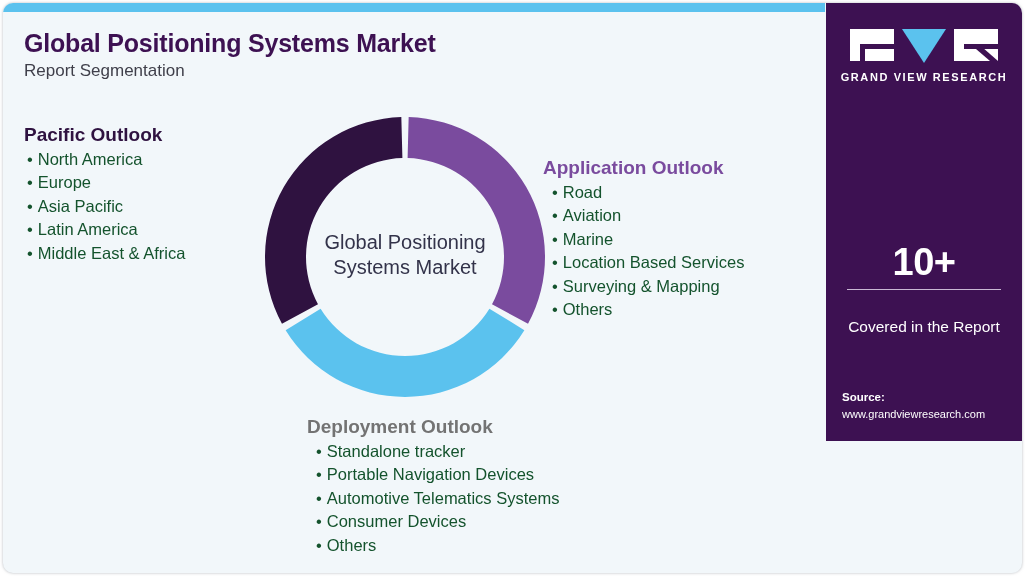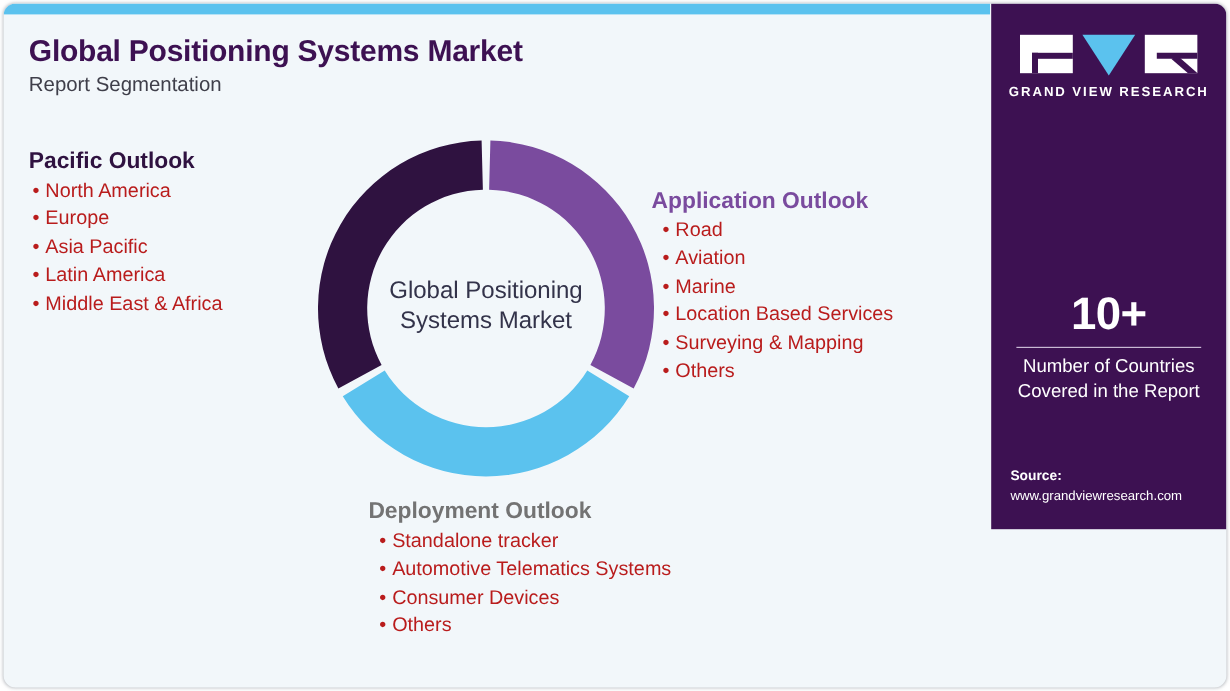--- a/index.html
+++ b/index.html
@@ -66,21 +66,21 @@
     font-weight: bold;
     white-space: nowrap;
   }
   .outlook ul {
     margin: 0;
     padding: 0;
     list-style: none;
   }
   .outlook li {
     font-size: 16.5px;
-    color: #b91c1c;
+    color: #14532d;
     line-height: 23.4px;
     white-space: nowrap;
   }
   .outlook li .b { margin-right: 5px; }
 
   #regional-outlook { left: 21px; top: 121px; }
   #regional-outlook h3 { color: #2f1240; }
   #regional-outlook ul { padding-left: 3px; }
 
   #application-outlook { left: 540px; top: 121px; margin-top: 33px; }
@@ -216,20 +216,21 @@
         <li><span class="b">•</span><span>Location Based Services</span></li>
         <li><span class="b">•</span><span>Surveying &amp; Mapping</span></li>
         <li><span class="b">•</span><span>Others</span></li>
       </ul>
     </div>
 
     <div class="outlook" id="deployment-outlook">
       <h3>Deployment Outlook</h3>
       <ul>
         <li><span class="b">•</span><span>Standalone tracker</span></li>
+        <li><span class="b">•</span><span>Portable Navigation Devices</span></li>
         <li><span class="b">•</span><span>Automotive Telematics Systems</span></li>
         <li><span class="b">•</span><span>Consumer Devices</span></li>
         <li><span class="b">•</span><span>Others</span></li>
       </ul>
     </div>
 
     <div class="donut-wrap">
       <svg width="284" height="284" viewBox="0 0 284 284">
         <g transform="translate(142,142)">
 
@@ -261,21 +262,21 @@
           <polygon points="114,17 148,17 148,22 114,22" fill="#3d1152"></polygon>
           <polygon points="132,20 148,34 140,34 126,22" fill="#3d1152"></polygon>
         </svg>
         <span class="logo-text">GRAND VIEW RESEARCH</span>
       </div>
 
       <div class="stat">
         <span class="stat-value">10+</span>
         <span class="stat-rule"></span>
         <span class="stat-caption">
-          <span>Number of Countries</span><br>
+          <br>
           <span>Covered in the Report</span>
         </span>
       </div>
 
       <div class="source">
         <span class="source-label">Source:</span>
         <span class="source-url">www.grandviewresearch.com</span>
       </div>
 
     </div>

